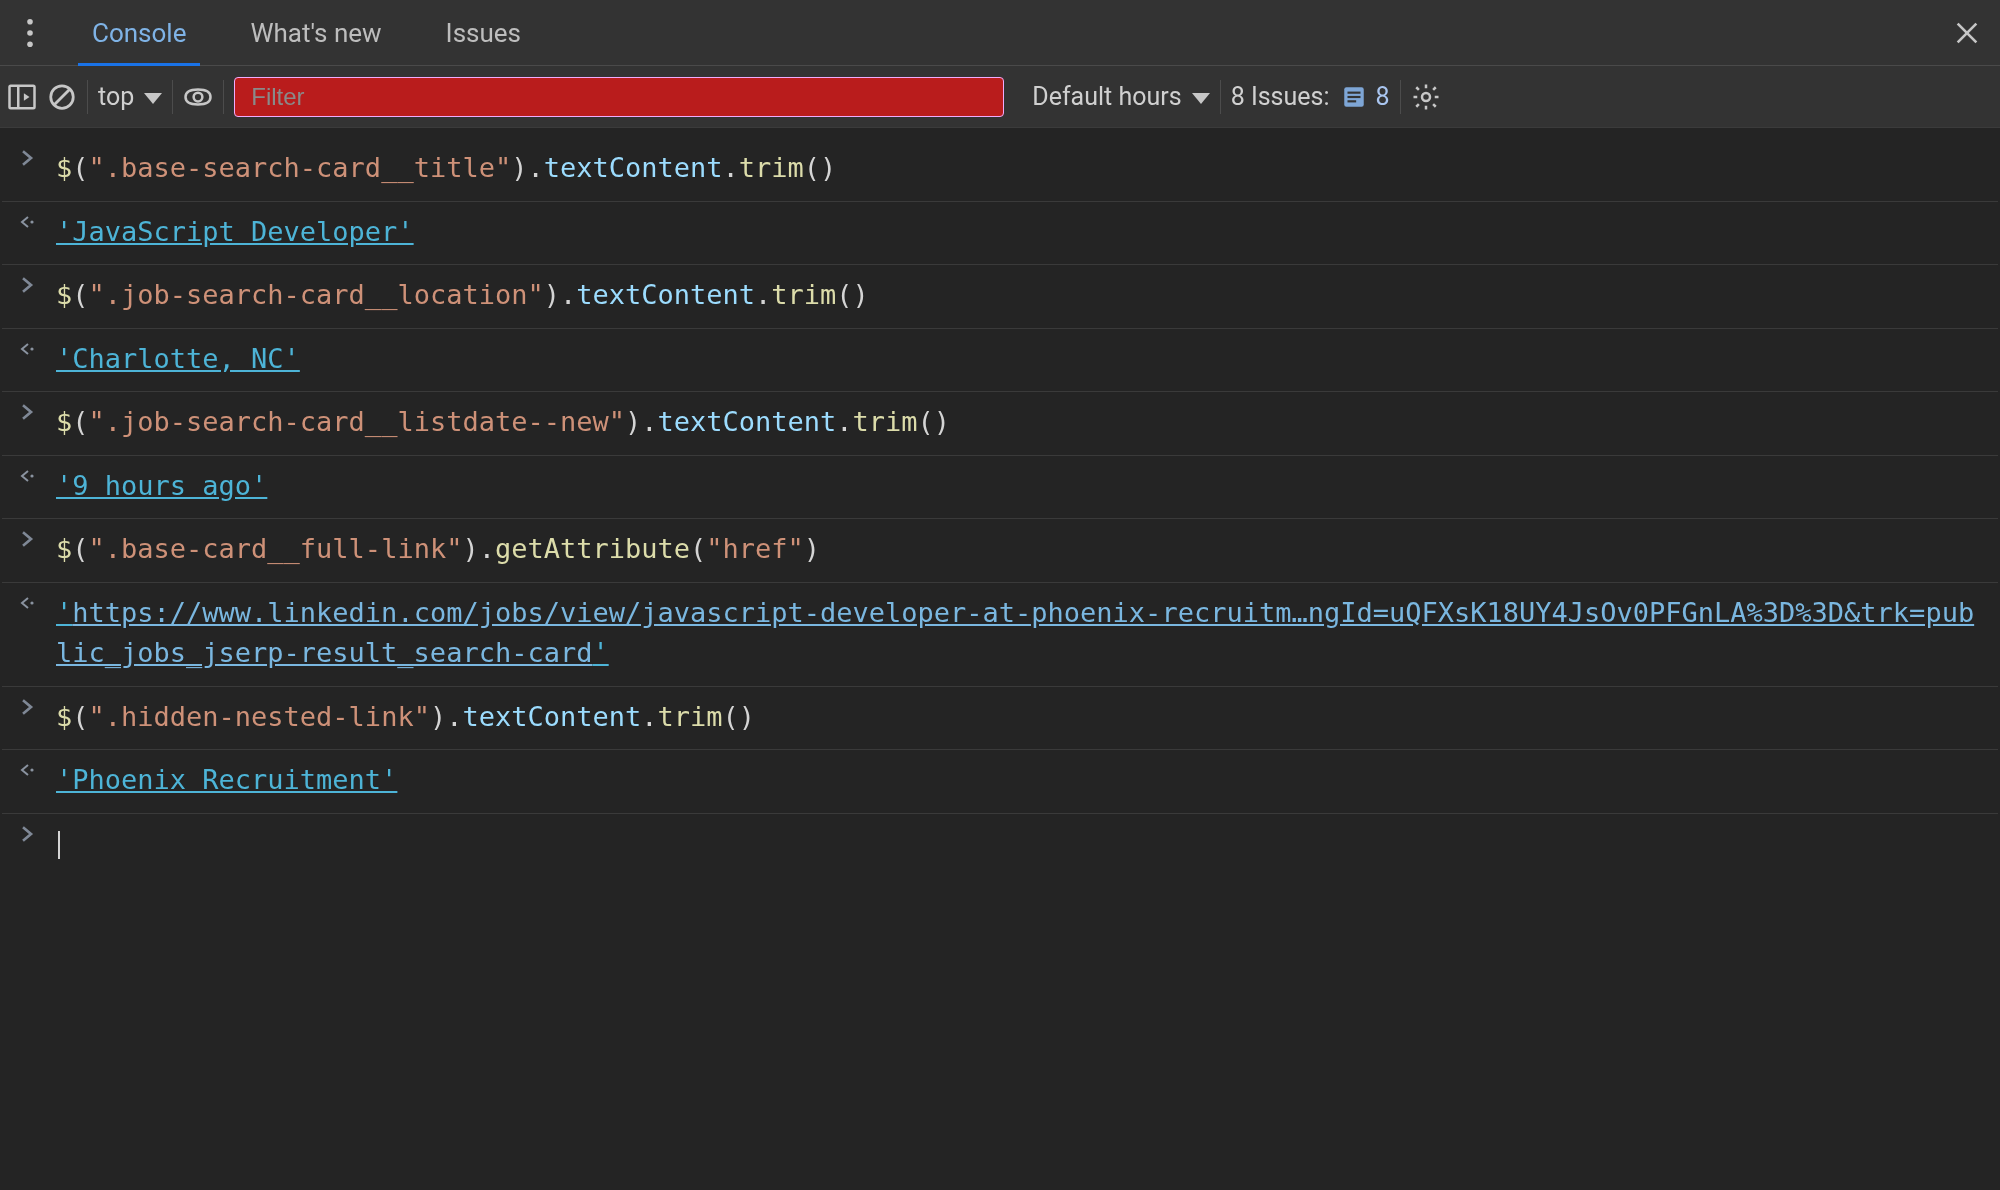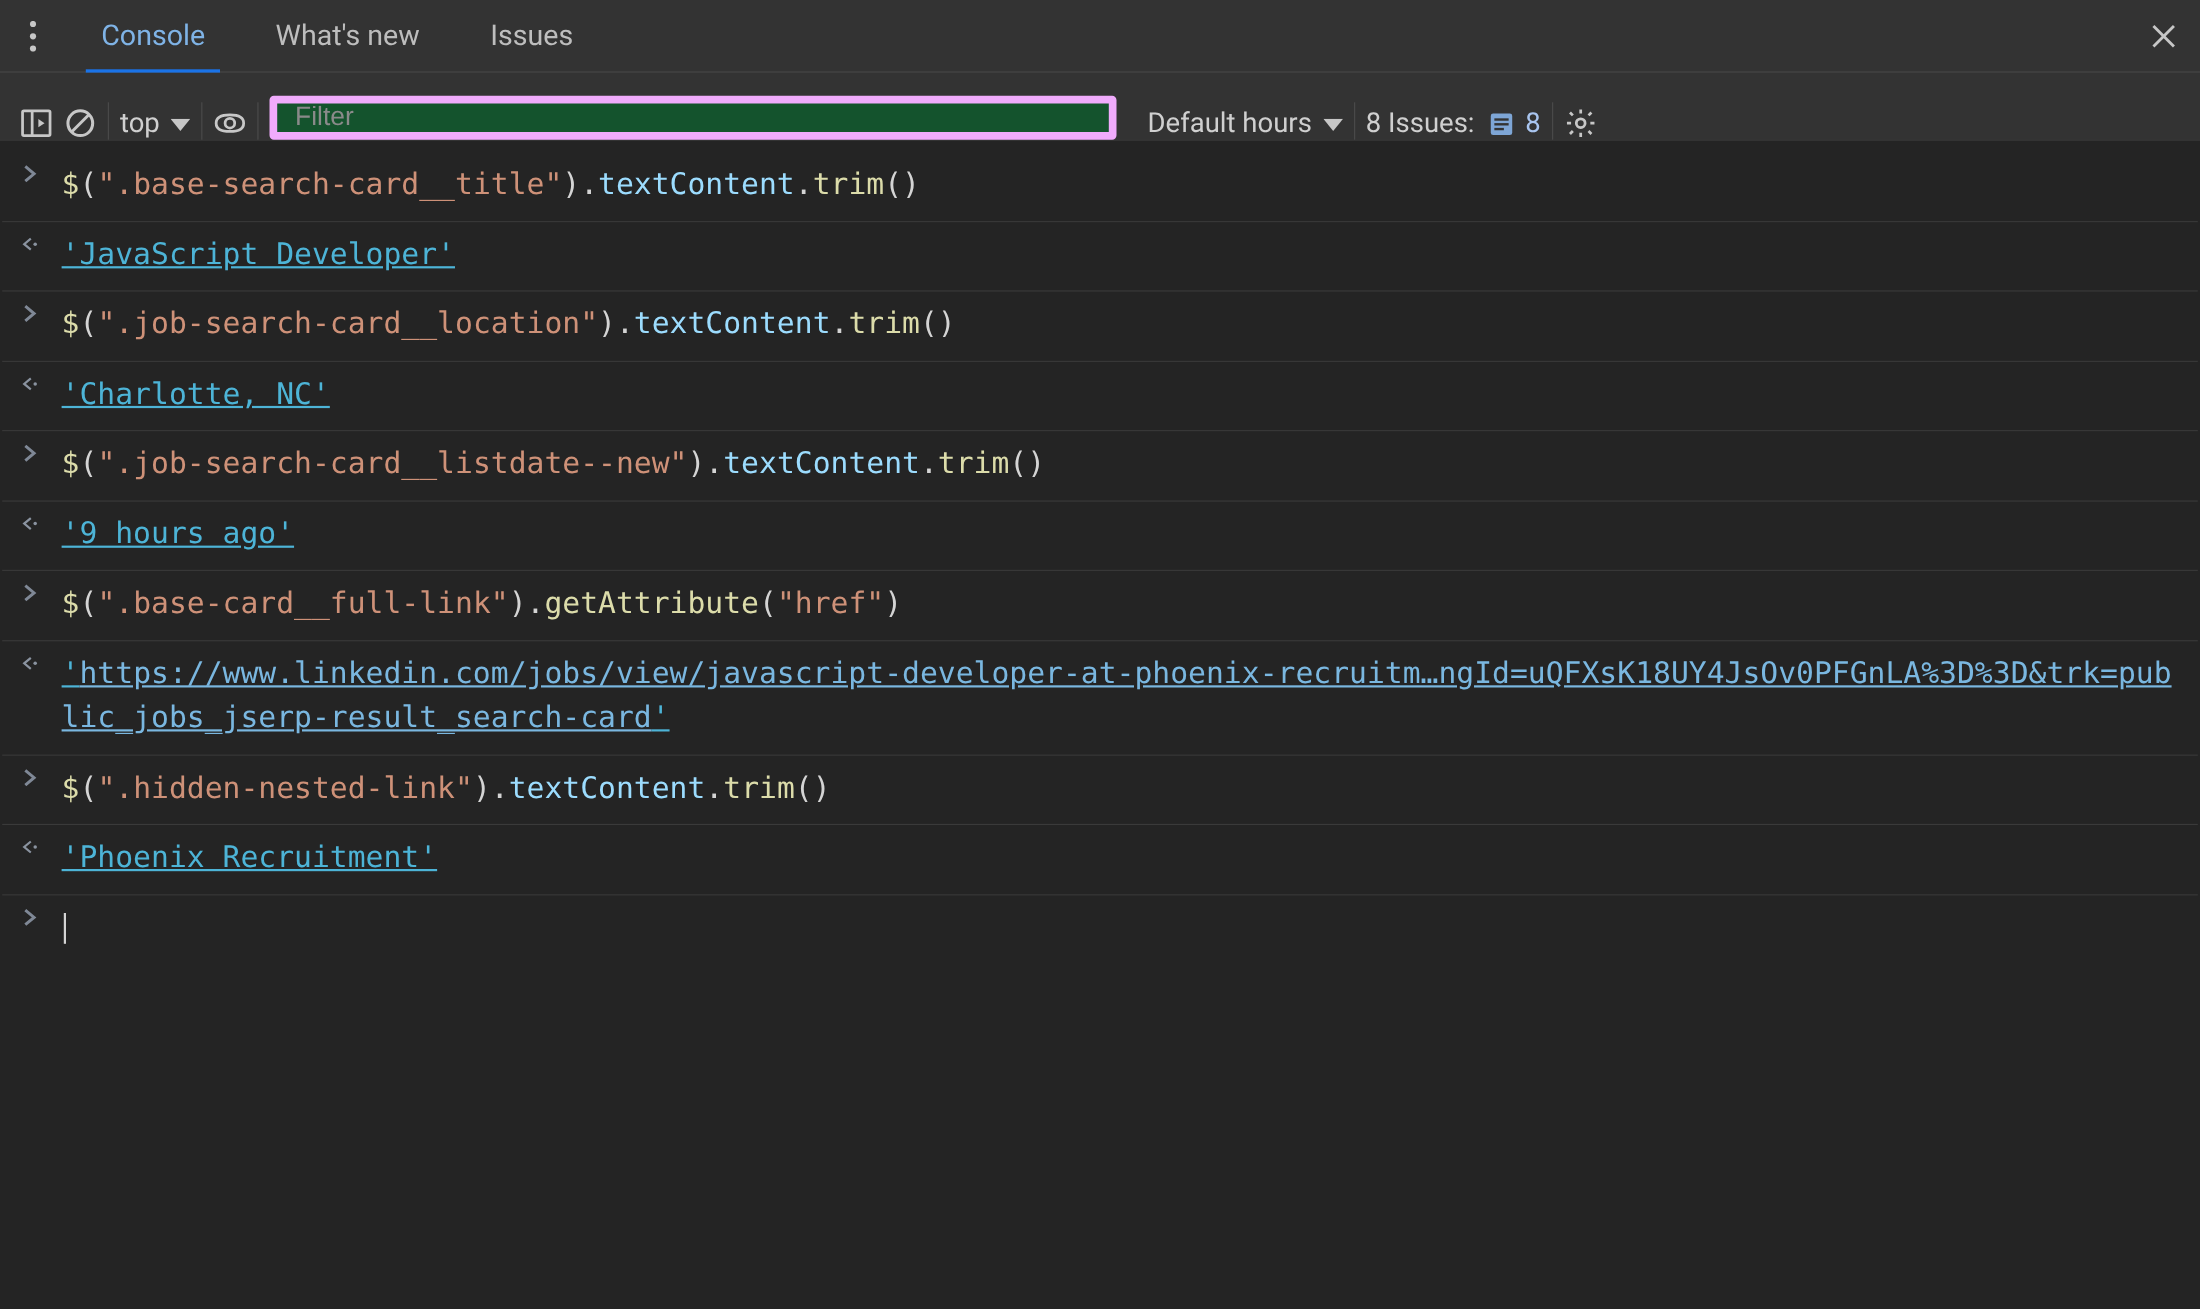--- a/index.html
+++ b/index.html
@@ -58,45 +58,45 @@
     color: #c7c7c7;
     font-size: 34px;
   }
   .close-x svg { width: 28px; height: 28px; }
 
   
   .toolbar-row {
     height: 62px;
     background: #333333;
     display: flex;
-    align-items: flex-end;
+    align-items: center;
     gap: 10px;
-    padding: 0 18px;
+    padding: 0 7px;
     border-bottom: 1px solid #3b3b3b;
   }
   .iconbtn {
     display: flex;
     align-items: center;
     justify-content: center;
     color: #c7c7c7;
     cursor: pointer;
   }
   .iconbtn svg { width: 30px; height: 30px; }
   .vsep {
     width: 1px; height: 34px; background: #4c4c4c;
   }
   .top-select {
     display: flex; align-items: center; gap: 10px;
     font-size: 25px; color: #d0d0d0; cursor: pointer;
   }
   .filter-input {
     flex: 0 0 770px;
     height: 40px;
-    background: #14532d;
-    border: 7px solid #f0abfc;
+    background: #b91c1c;
+    border: 1px solid #f0abfc;
     border-radius: 4px;
     color: #d0d0d0;
     font-size: 24px;
     padding: 0 16px;
   }
   .filter-input::placeholder { color: #8a8a8a; }
   .levels {
     display: flex; align-items: center; gap: 10px;
     font-size: 25px; color: #d0d0d0; cursor: pointer;
     margin-left: 18px;

